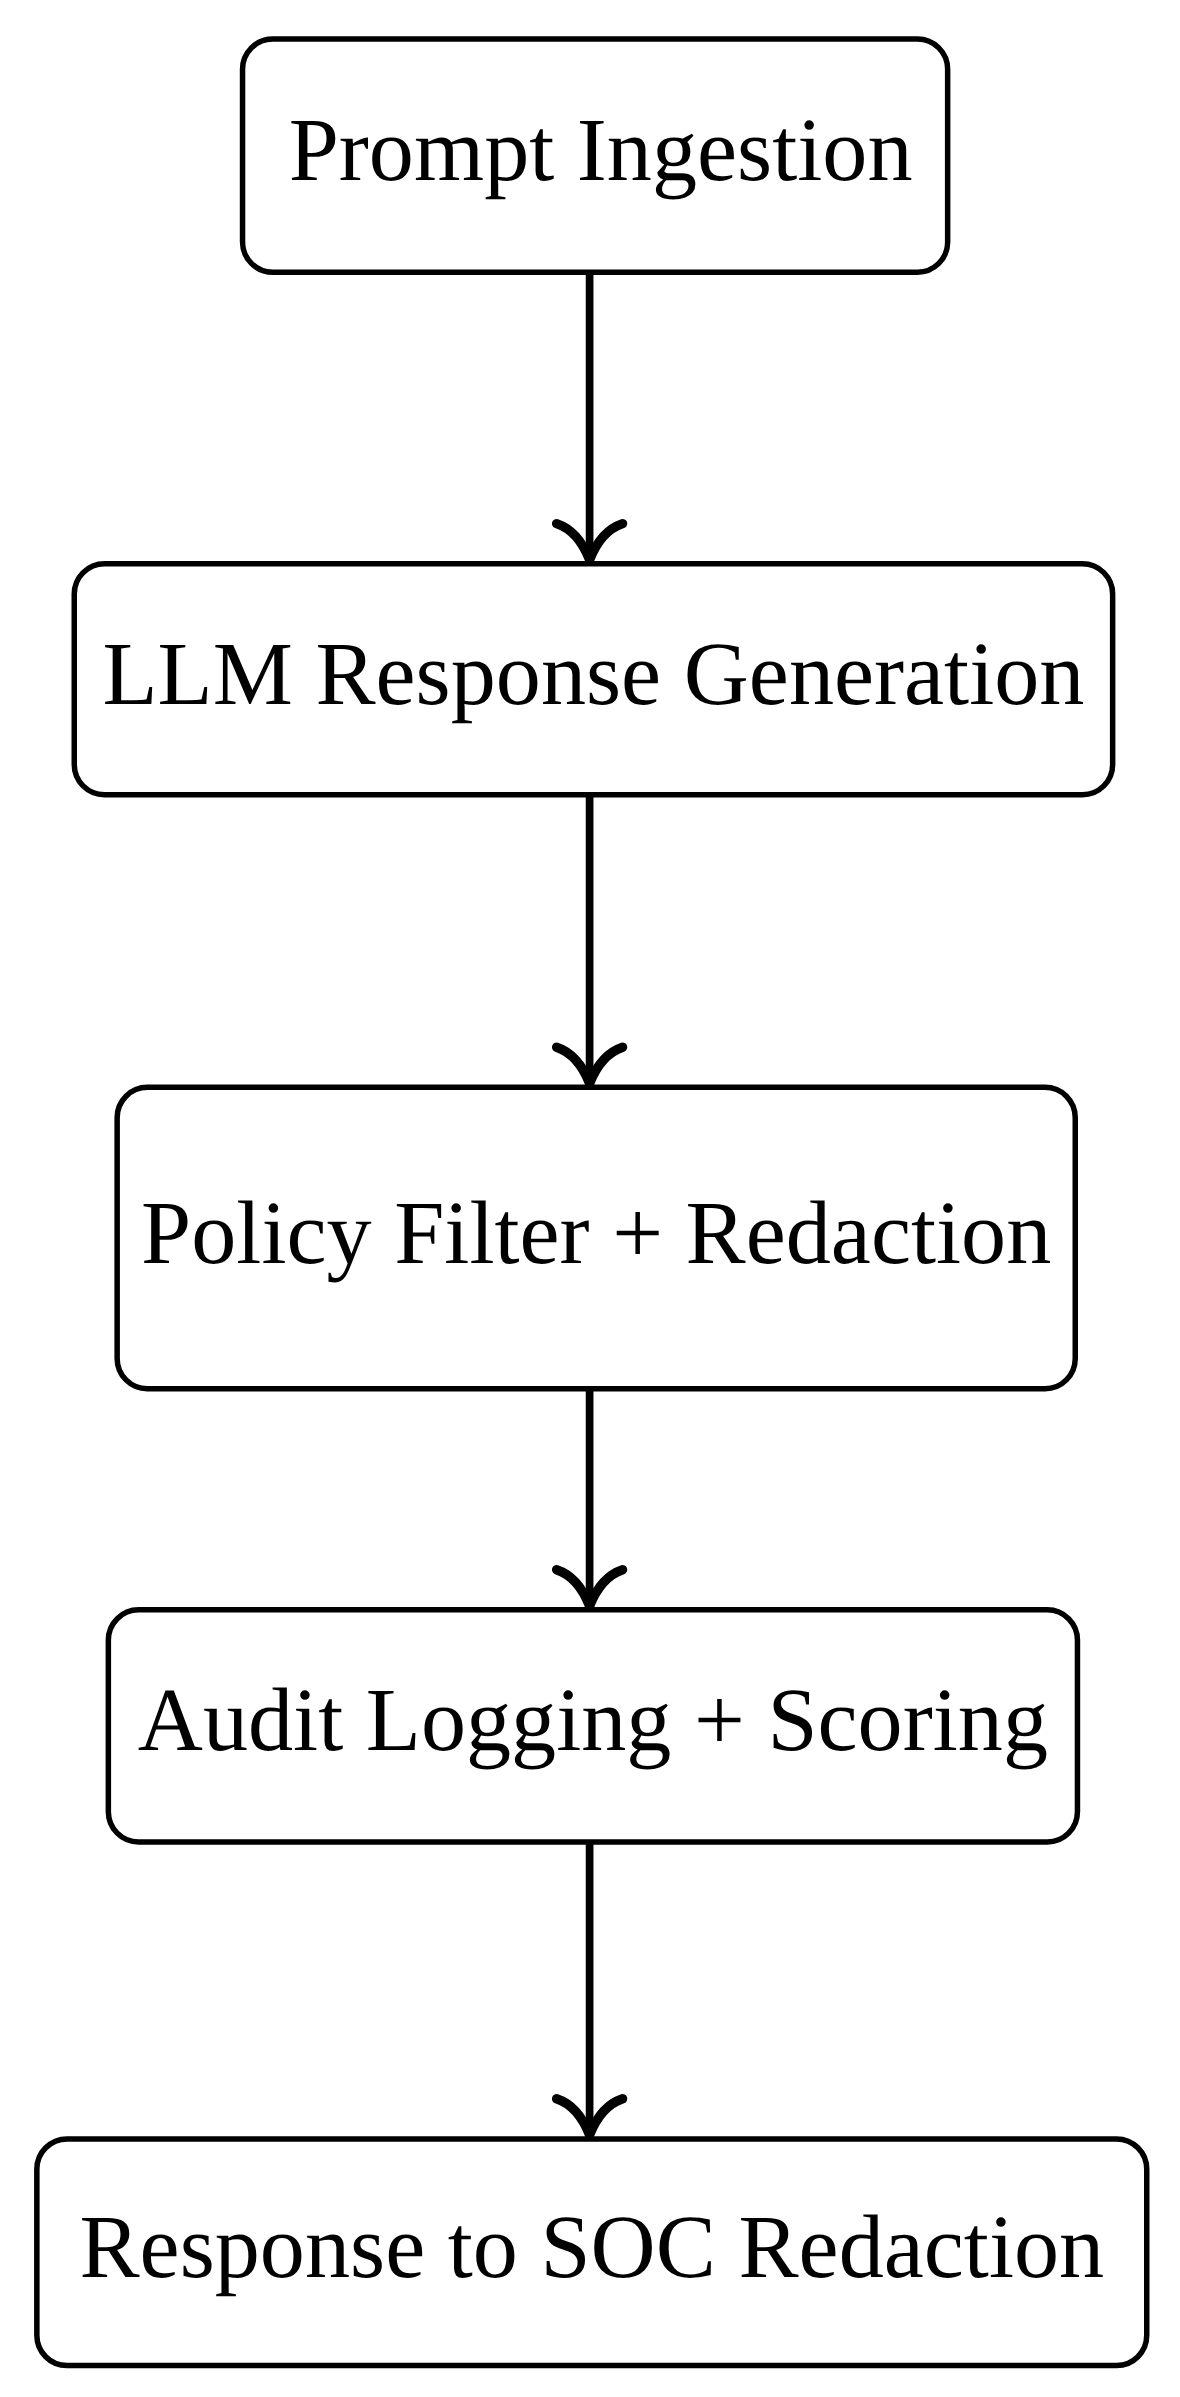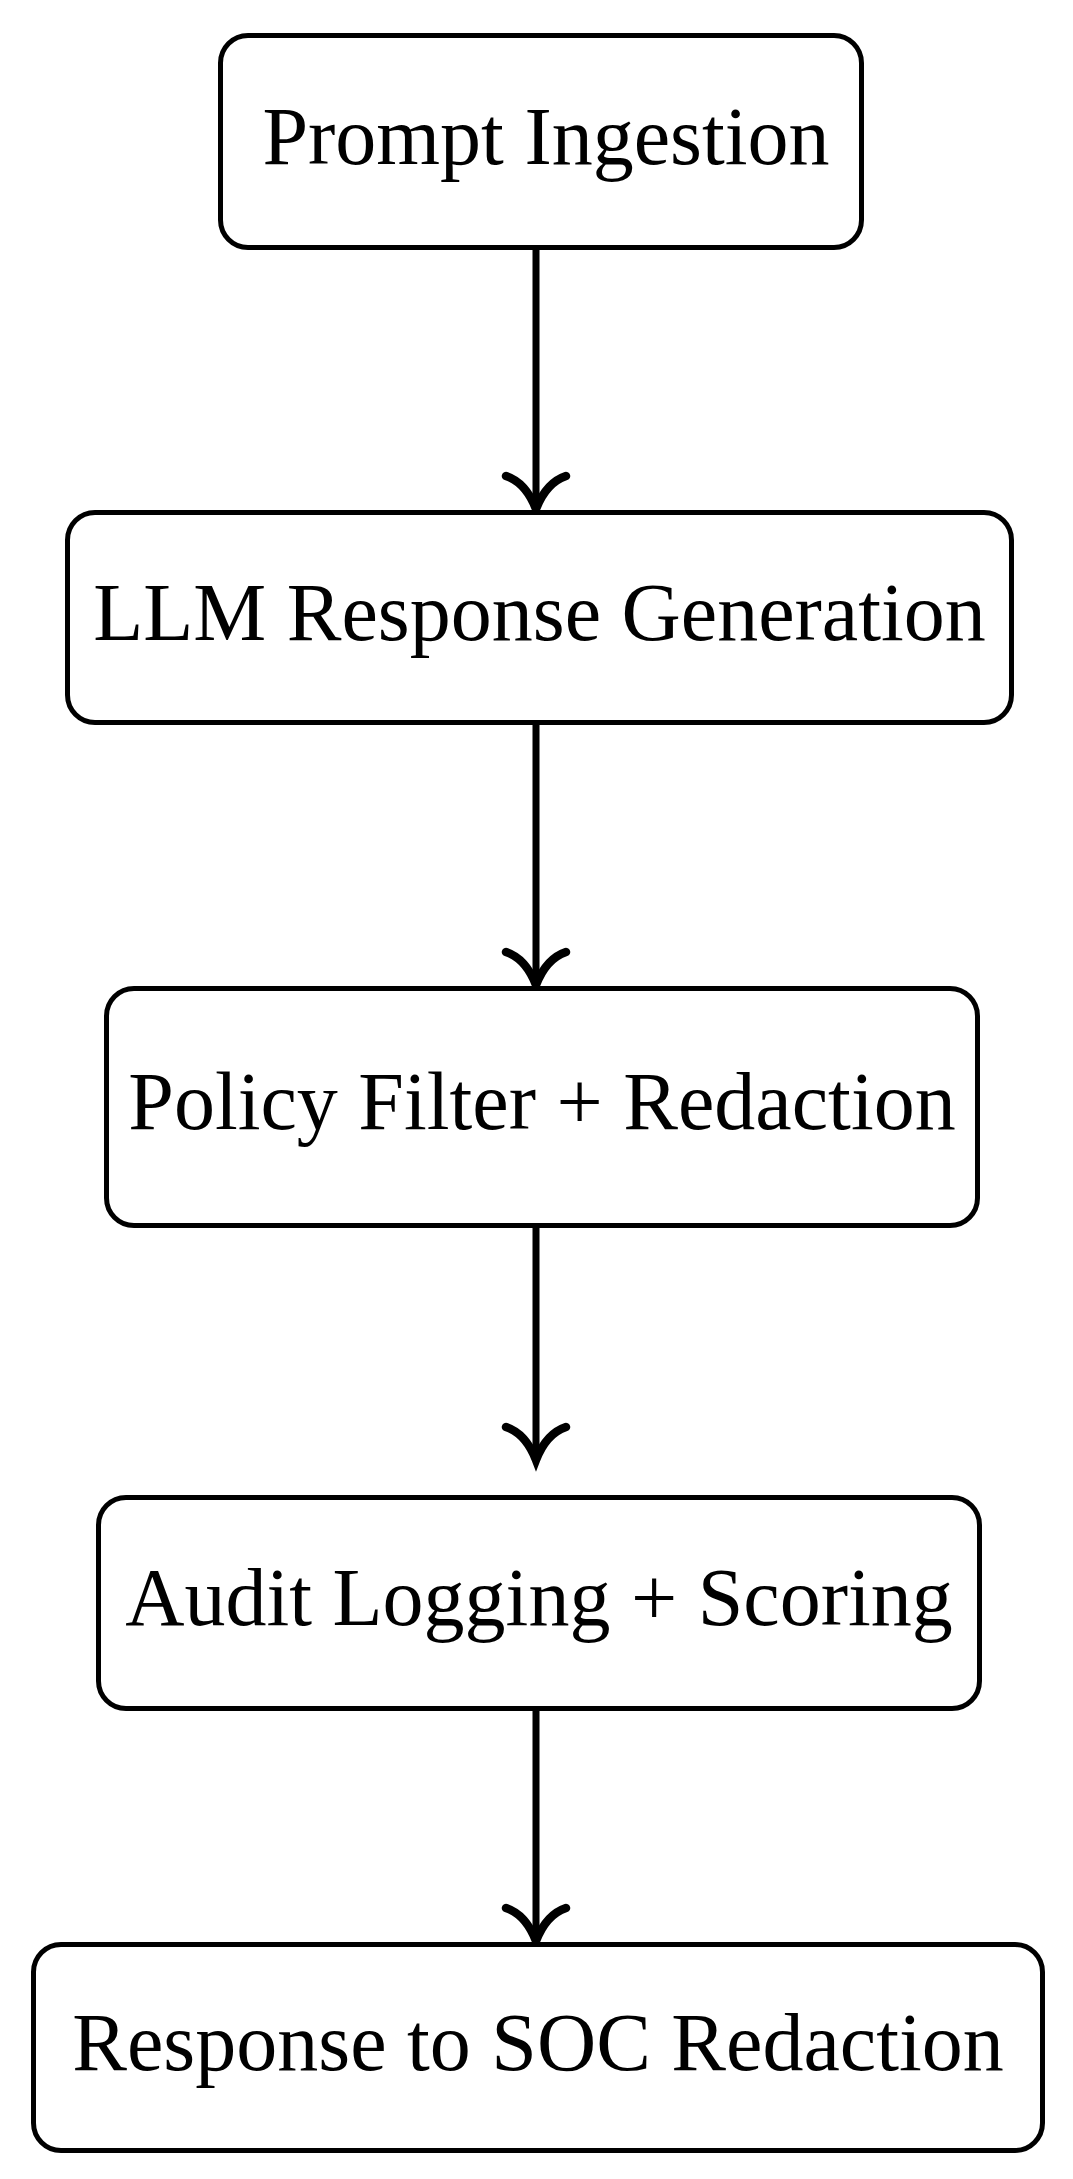--- a/index.html
+++ b/index.html
@@ -28,22 +28,22 @@
   }
   .flow-node .node-label {
     font-size: 82px;
     line-height: 1;
     color: #000000;
     white-space: nowrap;
     padding-bottom: 10px; 
   }
   #node-1 { left: 218px; top: 33px;   width: 646px;  height: 217px; padding-left: 10px; }
   #node-2 { left: 65px;  top: 510px;  width: 949px;  height: 215px; }
-  #node-3 { left: 104px; top: 986px;  width: 876px;  height: 242px; }
-  #node-4 { left: 96px;  top: 1495px; width: 886px;  height: 216px; text-align: center; }
+  #node-3 { left: 104px; top: 986px;  width: 876px;  height: 279px; }
+  #node-4 { left: 96px;  top: 1461px; width: 886px;  height: 216px; text-align: center; }
   #node-5 { left: 31px;  top: 1942px; width: 1014px; height: 211px; }
   svg.edge-layer {
     position: absolute;
     left: 0;
     top: 0;
     width: 1073px;
     height: 2179px;
     z-index: 1;
   }
   .edge-shaft {

